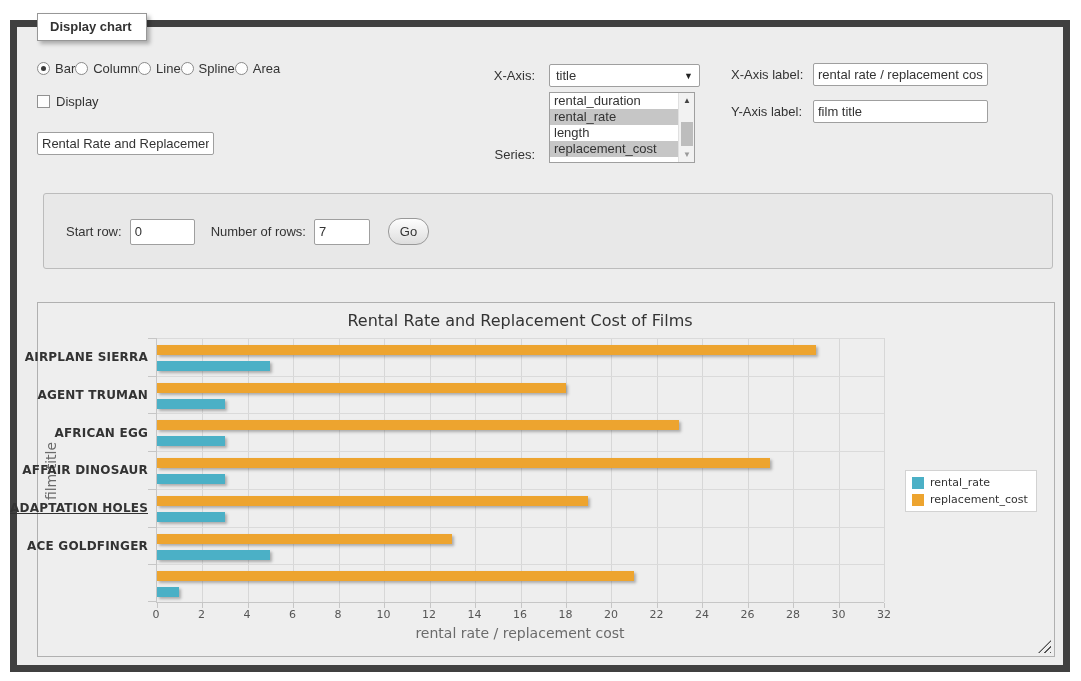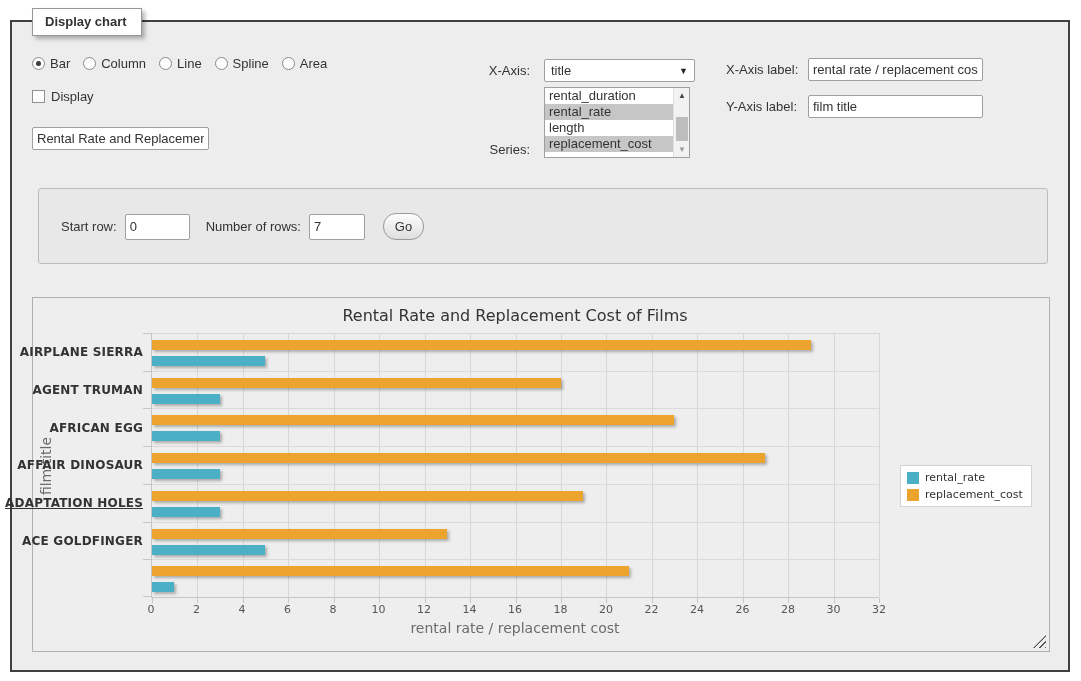--- a/index.html
+++ b/index.html
@@ -1,27 +1,27 @@
 <!DOCTYPE html>
 <html><head>
 <meta charset="utf-8">
 <style>
   * { box-sizing: border-box; margin: 0; padding: 0; }
   html, body { width: 1081px; height: 681px; background: #fff; overflow: hidden;
     font-family: "Liberation Sans", sans-serif; font-size: 13px; color: #333; }
 
   
   .outer-fieldset { position: absolute; left: 10px; top: 20px; width: 1060px; height: 652px;
-    border: 2px solid #404040; background: #EDEDED; }
+    border: 7px solid #404040; background: #EDEDED; }
   .legend-box { position: absolute; left: 20px; top: -14px; background: #fff;
     border: 1px solid #979797; padding: 5px 14px 6px 12px; font-weight: bold; font-size: 13px;
     color: #333; box-shadow: 3px 3px 4px rgba(0,0,0,0.28); white-space: nowrap; }
 
   
-  .radio-row { position: absolute; left: 20px; top: 34px; display: flex; align-items: center; gap: 13px; }
+  .radio-row { position: absolute; left: 20px; top: 34px; display: flex; align-items: center; }
   .radio-item { display: flex; align-items: center; gap: 5px; cursor: default; }
   .radio-dot { width: 13px; height: 13px; border-radius: 50%; border: 1px solid #8a8a8a;
     background: #fdfdfd; position: relative; flex: 0 0 auto; }
   .radio-dot.on::after { content: ""; position: absolute; left: 3px; top: 3px; width: 5px; height: 5px;
     border-radius: 50%; background: #3b3b3b; }
   .check-row { position: absolute; left: 20px; top: 67px; display: flex; align-items: center; gap: 6px; }
   .checkbox { width: 13px; height: 13px; border: 1px solid #919191; background: #fdfdfd; }
 
   
   .ipt { border: 1px solid #9f9f9f; background: #fff; color: #333; font-family: "Liberation Sans", sans-serif;

